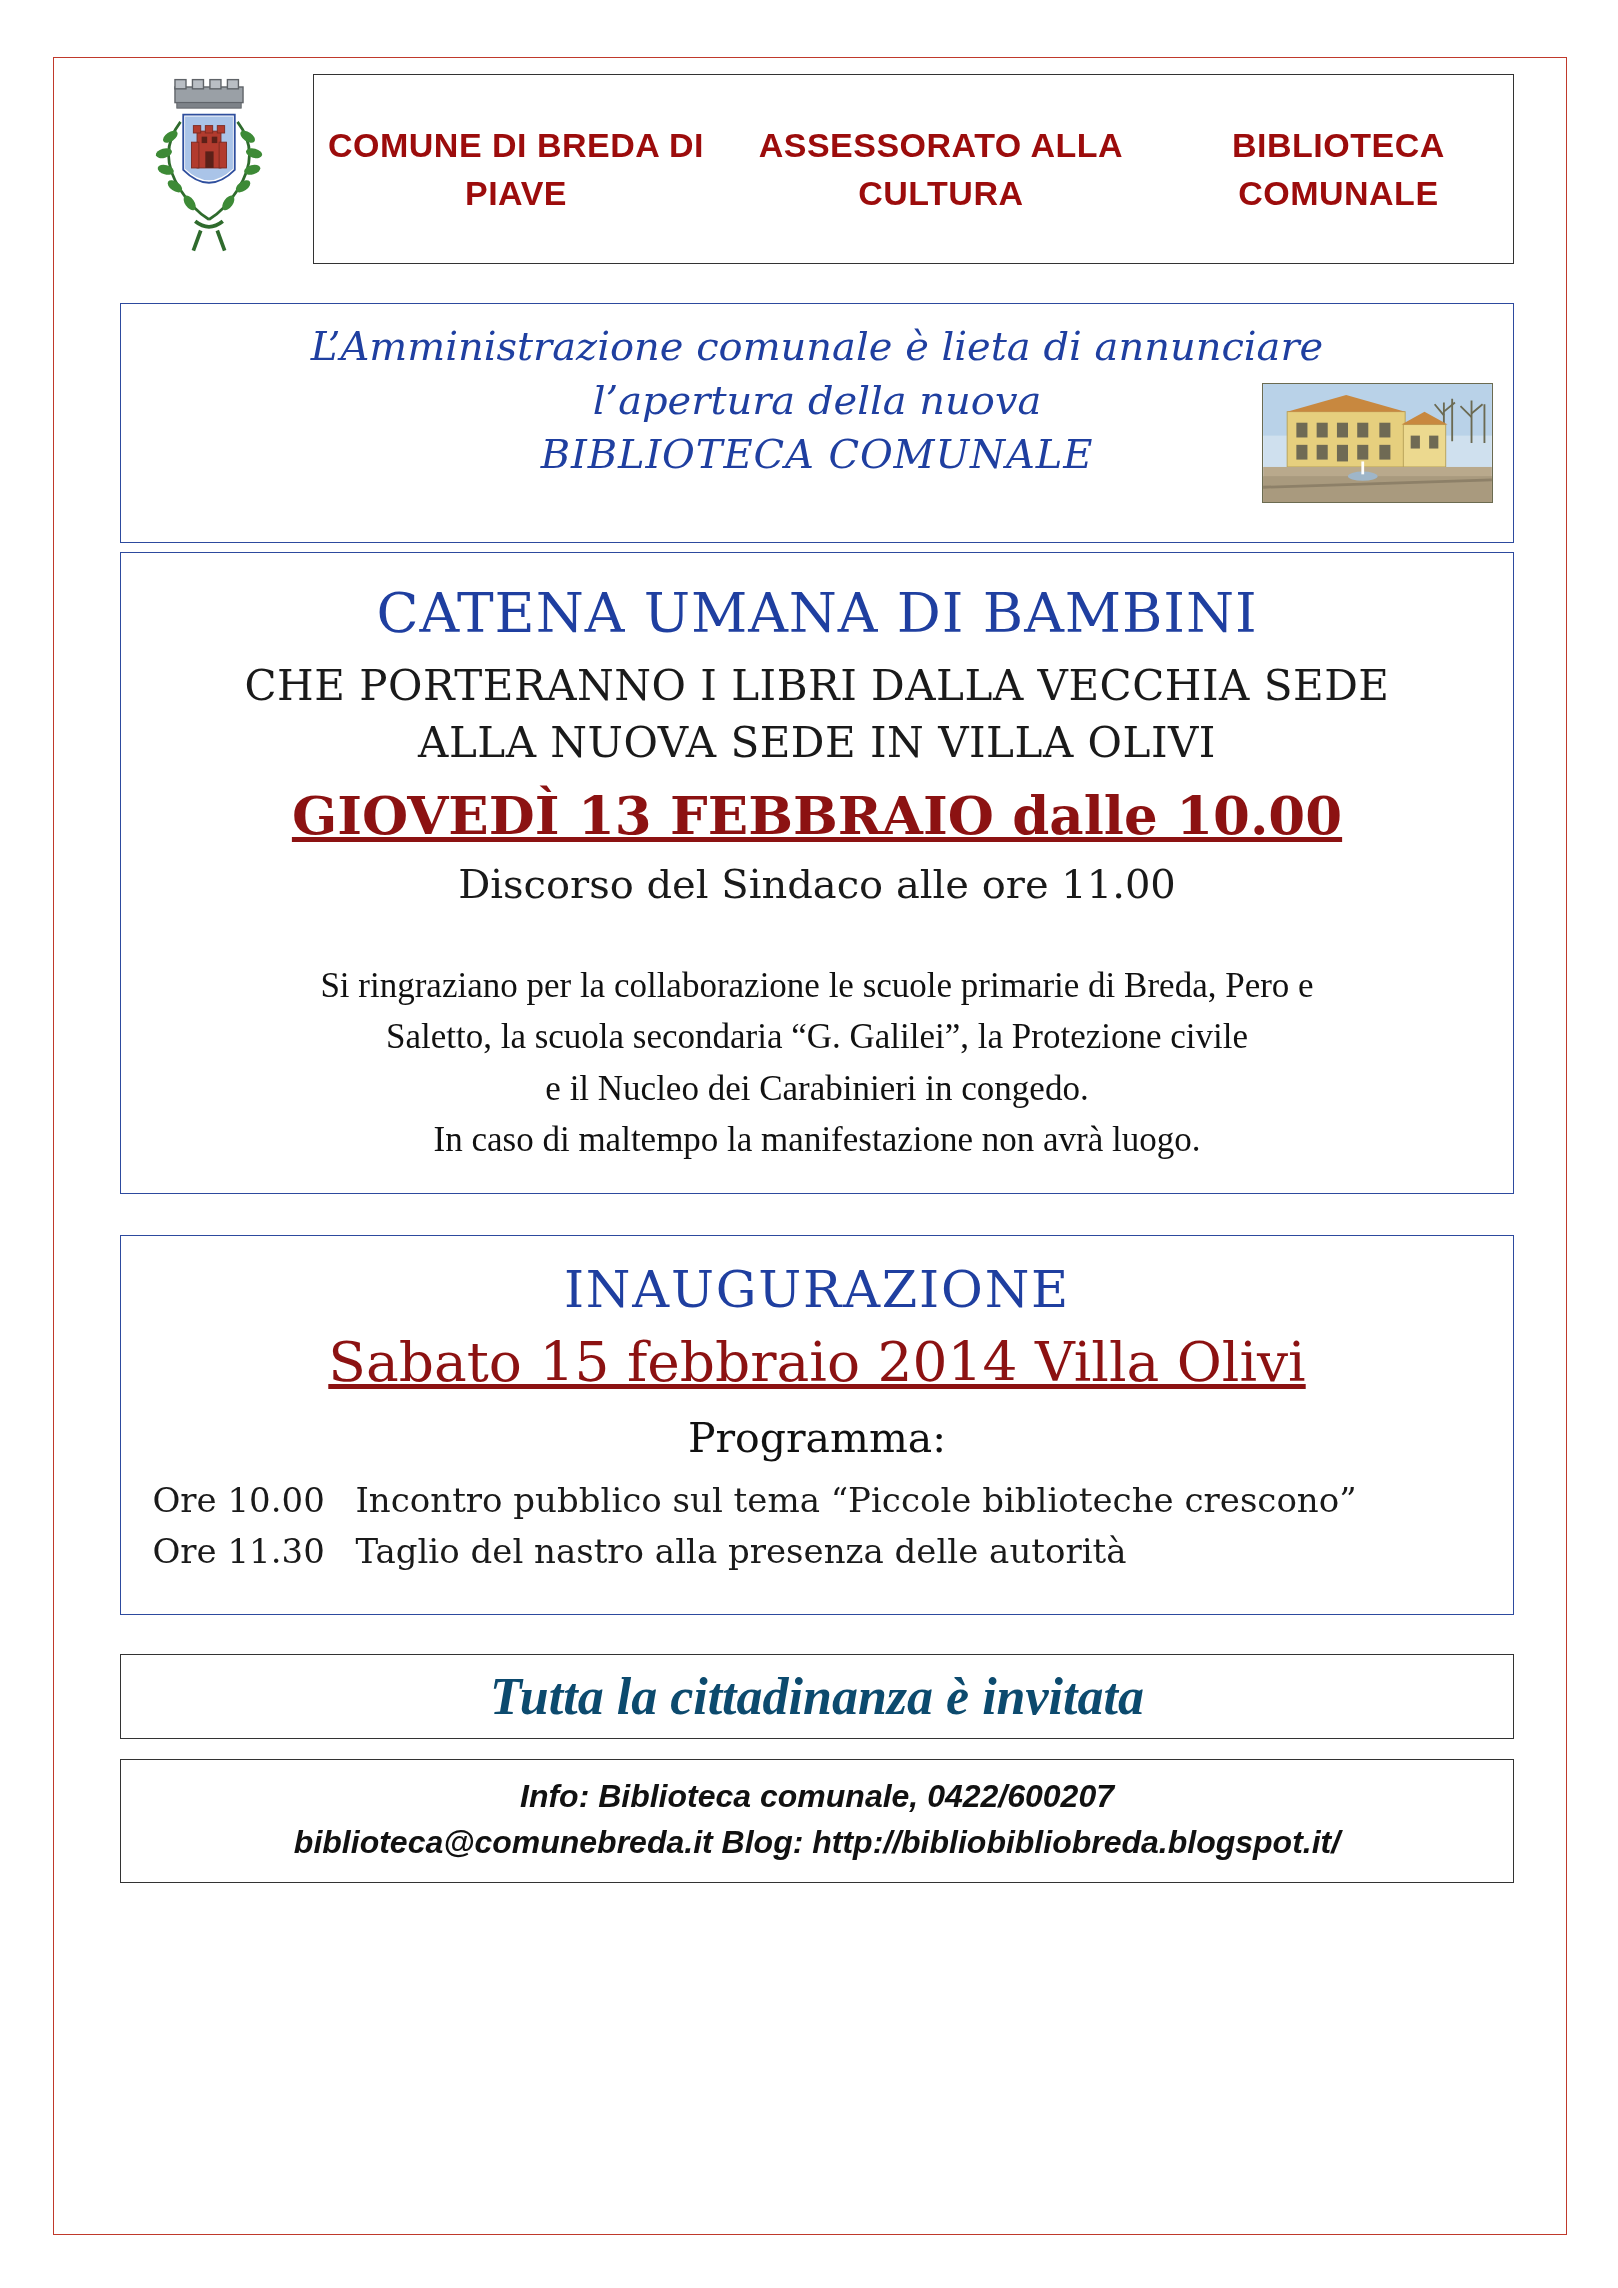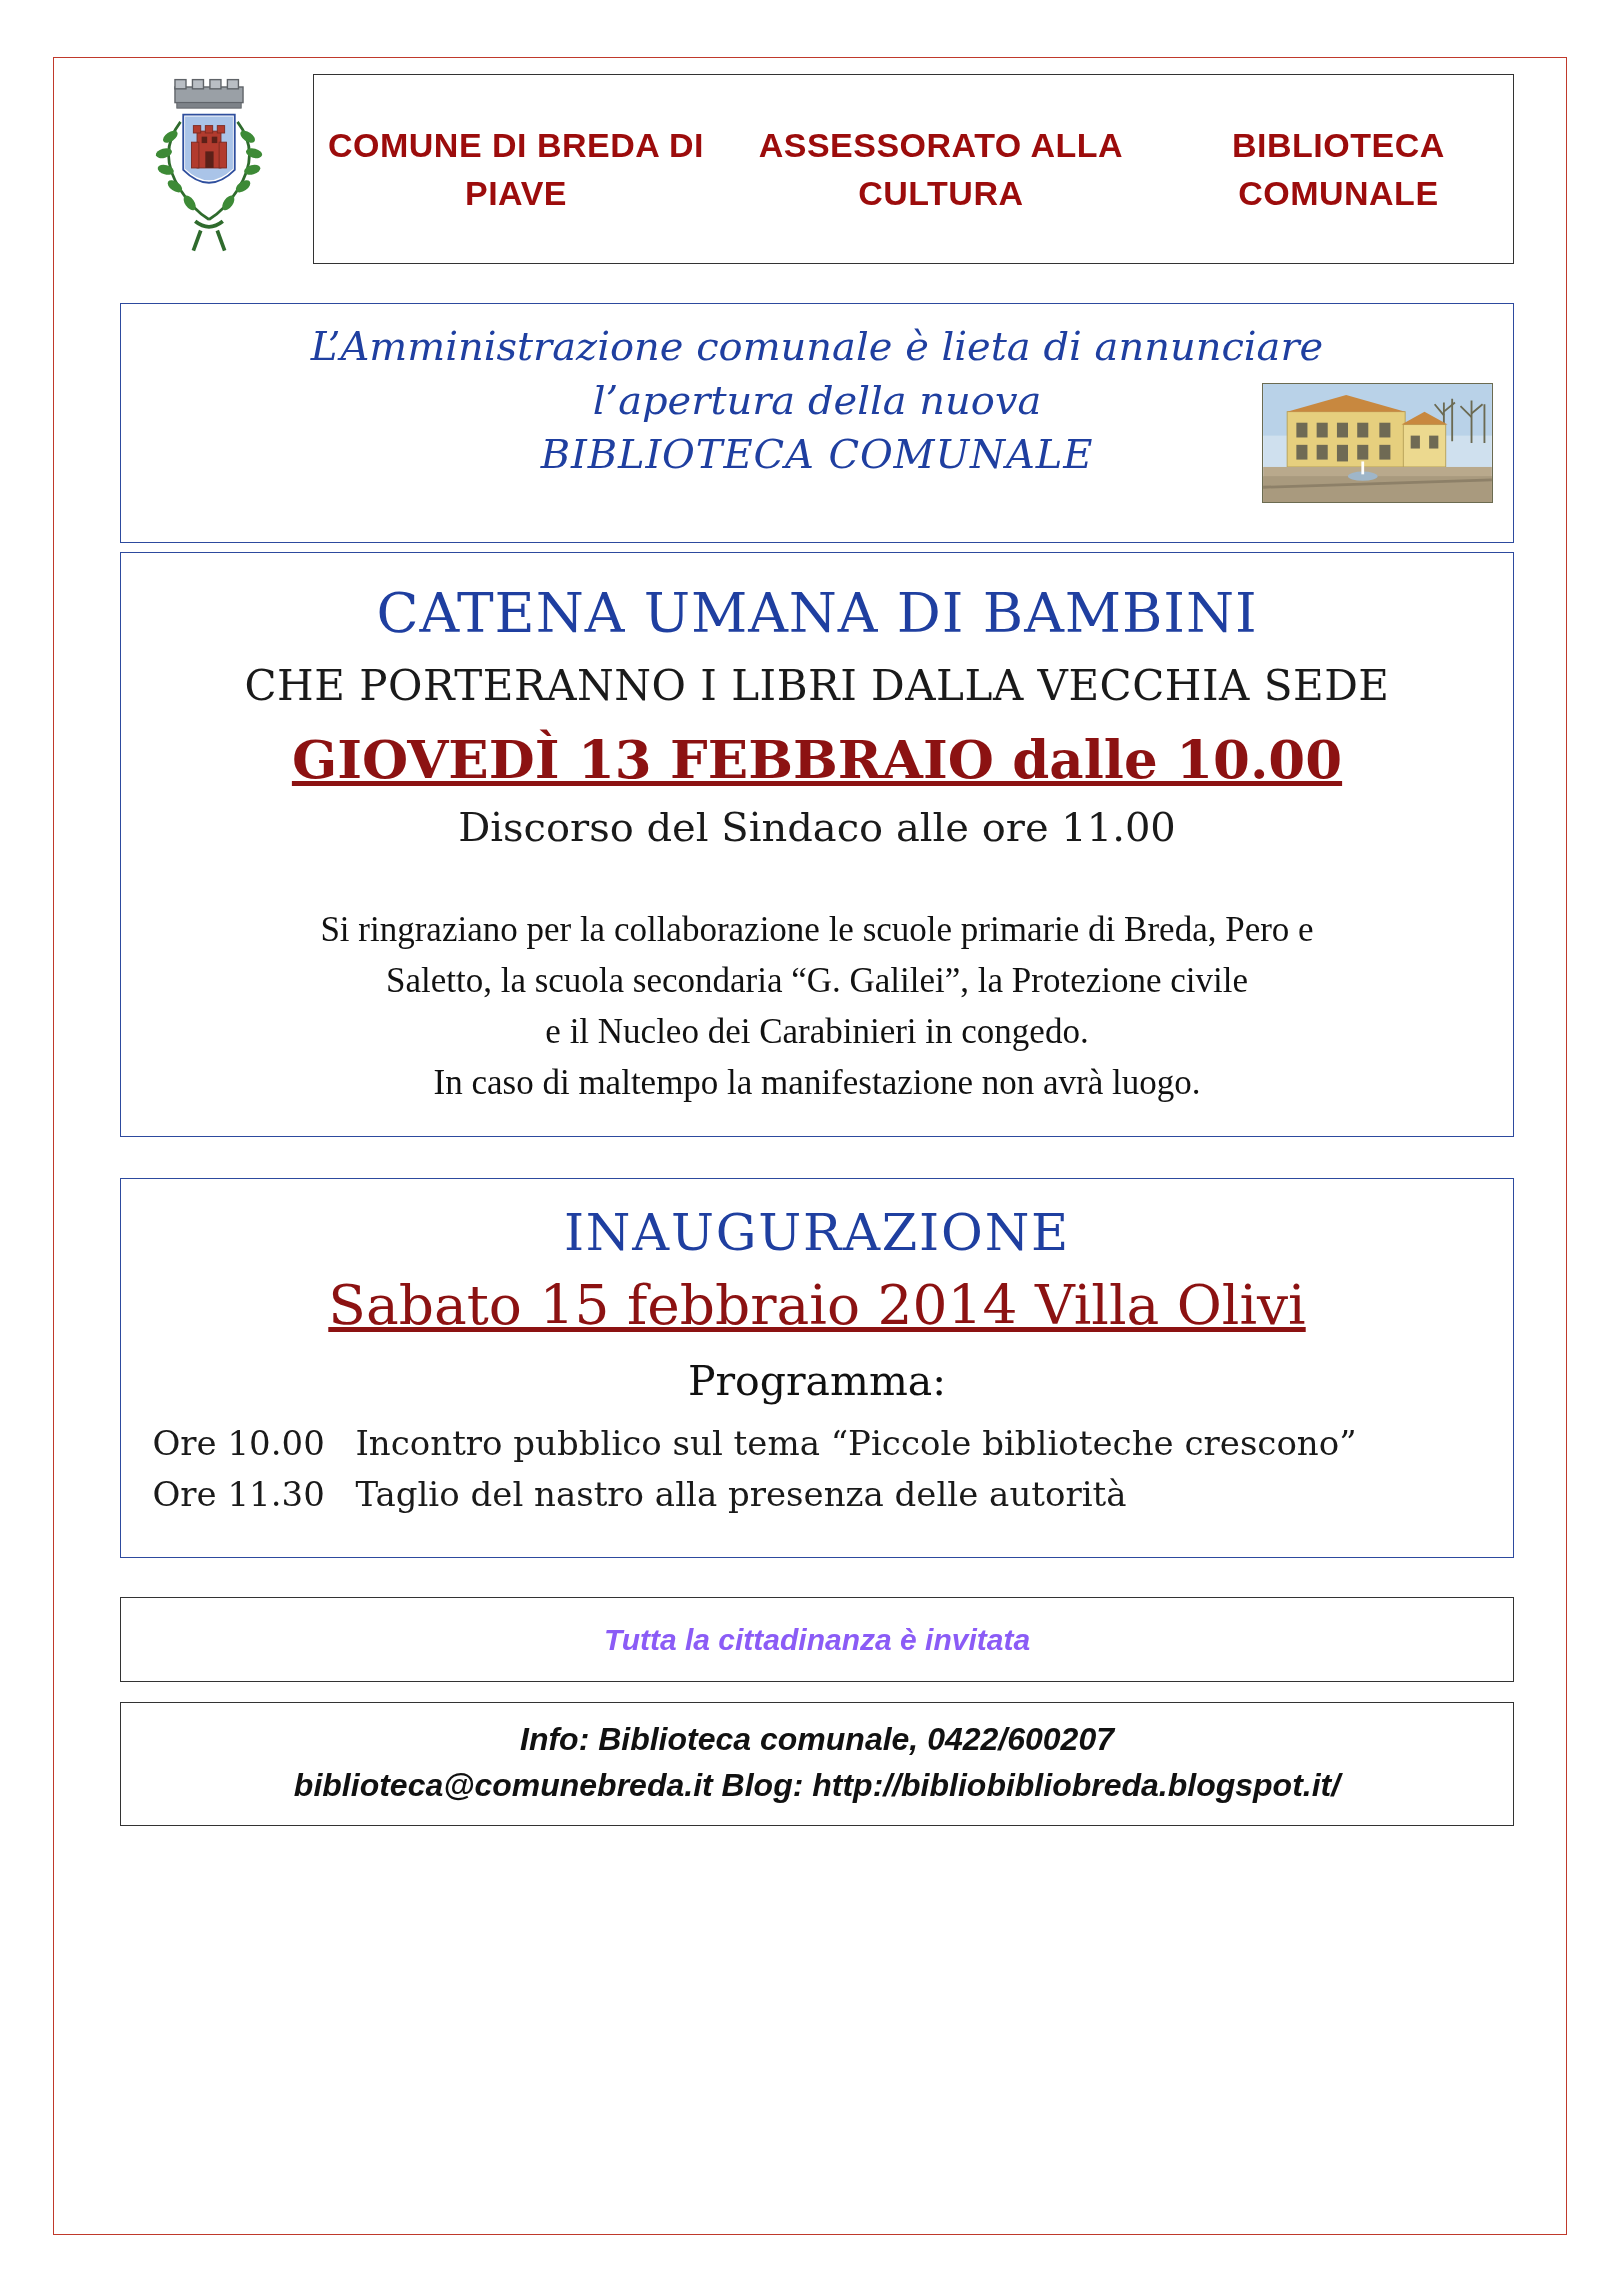--- a/index.html
+++ b/index.html
@@ -207,25 +207,25 @@
   .invite-box {
     margin-top: 39px;
     border: 1.8px solid #333333;
     box-sizing: border-box;
     height: 85px;
     display: flex;
     align-items: center;
     justify-content: center;
   }
   .invite-box div {
-    font-family: Liberation Sans, sans-serif;
+    font-family: Liberation Serif, serif;
     font-weight: bold;
     font-style: italic;
-    font-size: 30px;
-    color: #8b5cf6;
+    font-size: 52px;
+    color: #0c4a6e;
   }
 
   
   .info-box {
     margin-top: 20px;
     border: 1.8px solid #333333;
     box-sizing: border-box;
     padding: 13px 9.2px 16.6px 9.2px;
     text-align: center;
   }
@@ -343,20 +343,21 @@
 
           <ellipse cx="108" cy="100" rx="16" ry="5" fill="#9fb6c9"></ellipse>
           <path d="M108 98 L108 84" stroke="#ffffff" stroke-width="3"></path>
         </svg>
       </div>
     </div>
 
     <div class="main-box">
       <div class="chain-title">CATENA UMANA DI BAMBINI</div>
       <div class="chain-sub">CHE PORTERANNO I LIBRI DALLA VECCHIA SEDE</div>
+      <div class="chain-sub">ALLA NUOVA SEDE IN VILLA OLIVI</div>
       <div class="date-red">GIOVEDÌ 13 FEBBRAIO dalle 10.00</div>
       <div class="speech">Discorso del Sindaco alle ore 11.00</div>
 
       <div class="thanks">
         <div>Si ringraziano per la collaborazione le scuole primarie di Breda, Pero e</div>
         <div>Saletto, la scuola secondaria “G. Galilei”, la Protezione civile</div>
         <div>e il Nucleo dei Carabinieri in congedo.</div>
         <div>In caso di maltempo la manifestazione non avrà luogo.</div>
       </div>
     </div>

